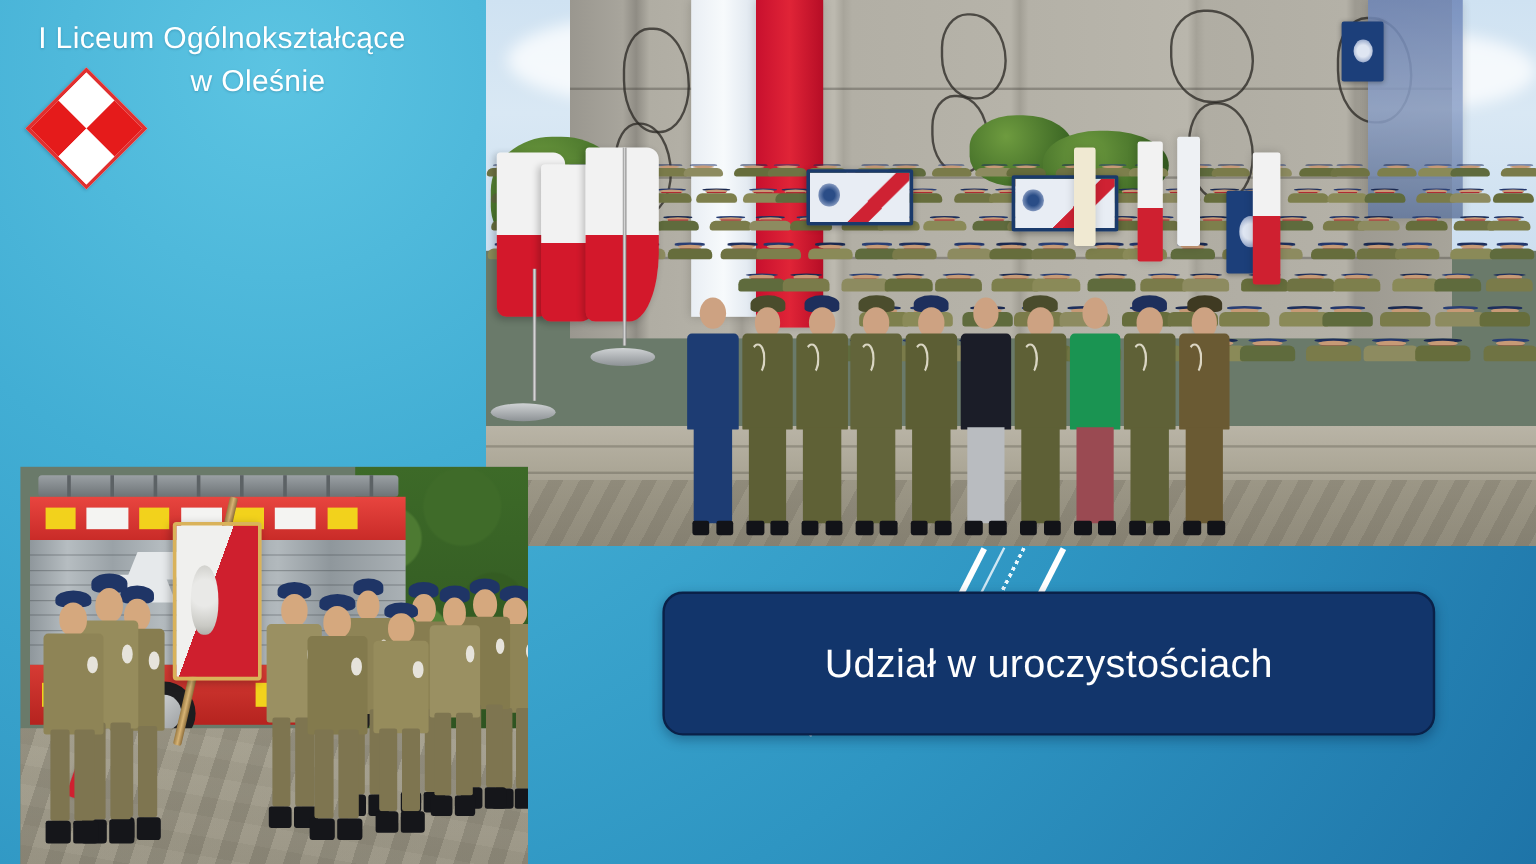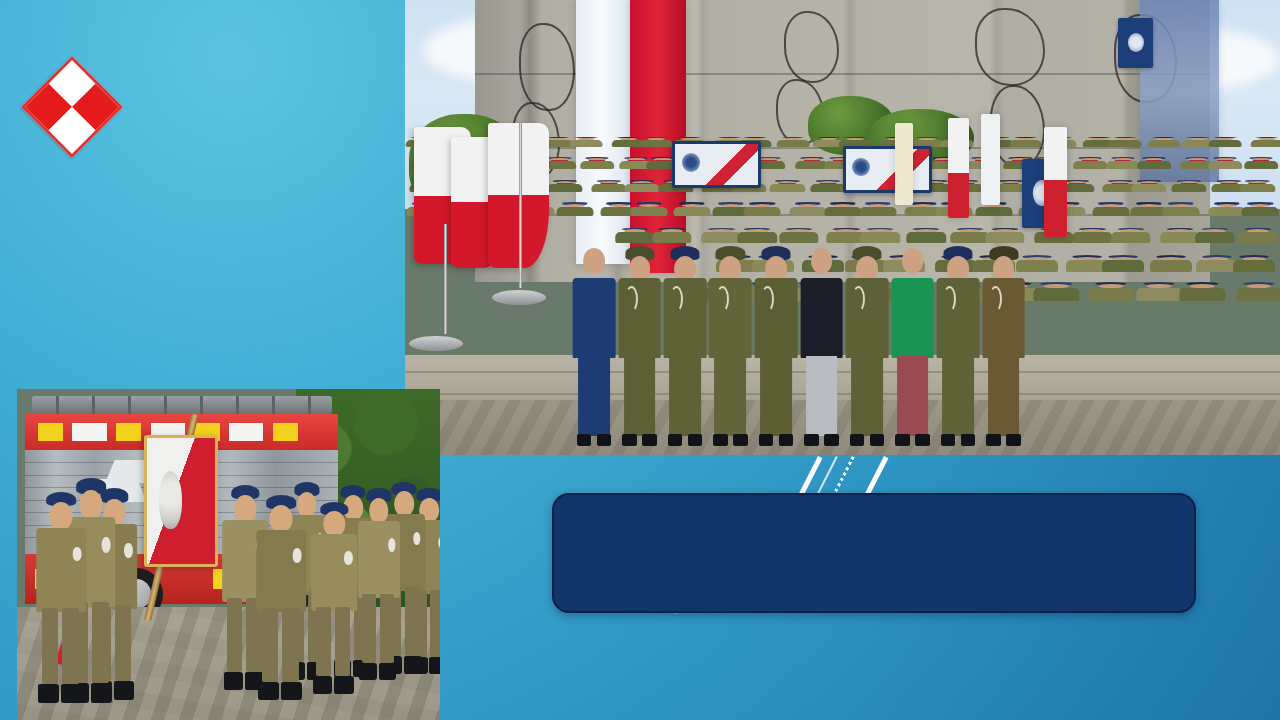--- a/index.html
+++ b/index.html
@@ -270,20 +270,24 @@
     letter-spacing:.2px;
     padding:0 18px;
   }
   .caption .ctext .cl{display:block;white-space:nowrap;}
 </style>
 </head>
 <body>
 
 <div class="slide">
 
+  <div class="title">
+    <span class="l1">I Liceum Ogólnokształcące</span>
+    <span class="l2">w Oleśnie</span>
+  </div>
 
   <div class="logo">
     <div class="dia">
       <div class="q tl"></div>
       <div class="q tr"></div>
       <div class="q bl"></div>
       <div class="q br"></div>
     </div>
   </div>
 
@@ -1449,16 +1453,17 @@
 
   <div class="deco" style="left:818px;top:456px;width:5px;height:62px;transform:rotate(27deg);"></div>
   <div class="deco thin" style="left:836px;top:456px;width:2px;height:62px;transform:rotate(27deg);"></div>
   <div class="deco dotted" style="left:852px;top:456px;width:3px;height:62px;transform:rotate(27deg);"></div>
   <div class="deco" style="left:884px;top:456px;width:5px;height:62px;transform:rotate(27deg);"></div>
 
   <div class="deco thin" style="left:676px;top:614px;width:2px;height:50px;transform:rotate(208deg);"></div>
 
   <div class="caption">
     <div class="ctext">
+      <span class="cl">Udział w uroczystościach</span>
     </div>
   </div>
 
 </div>
 
 </body></html>

